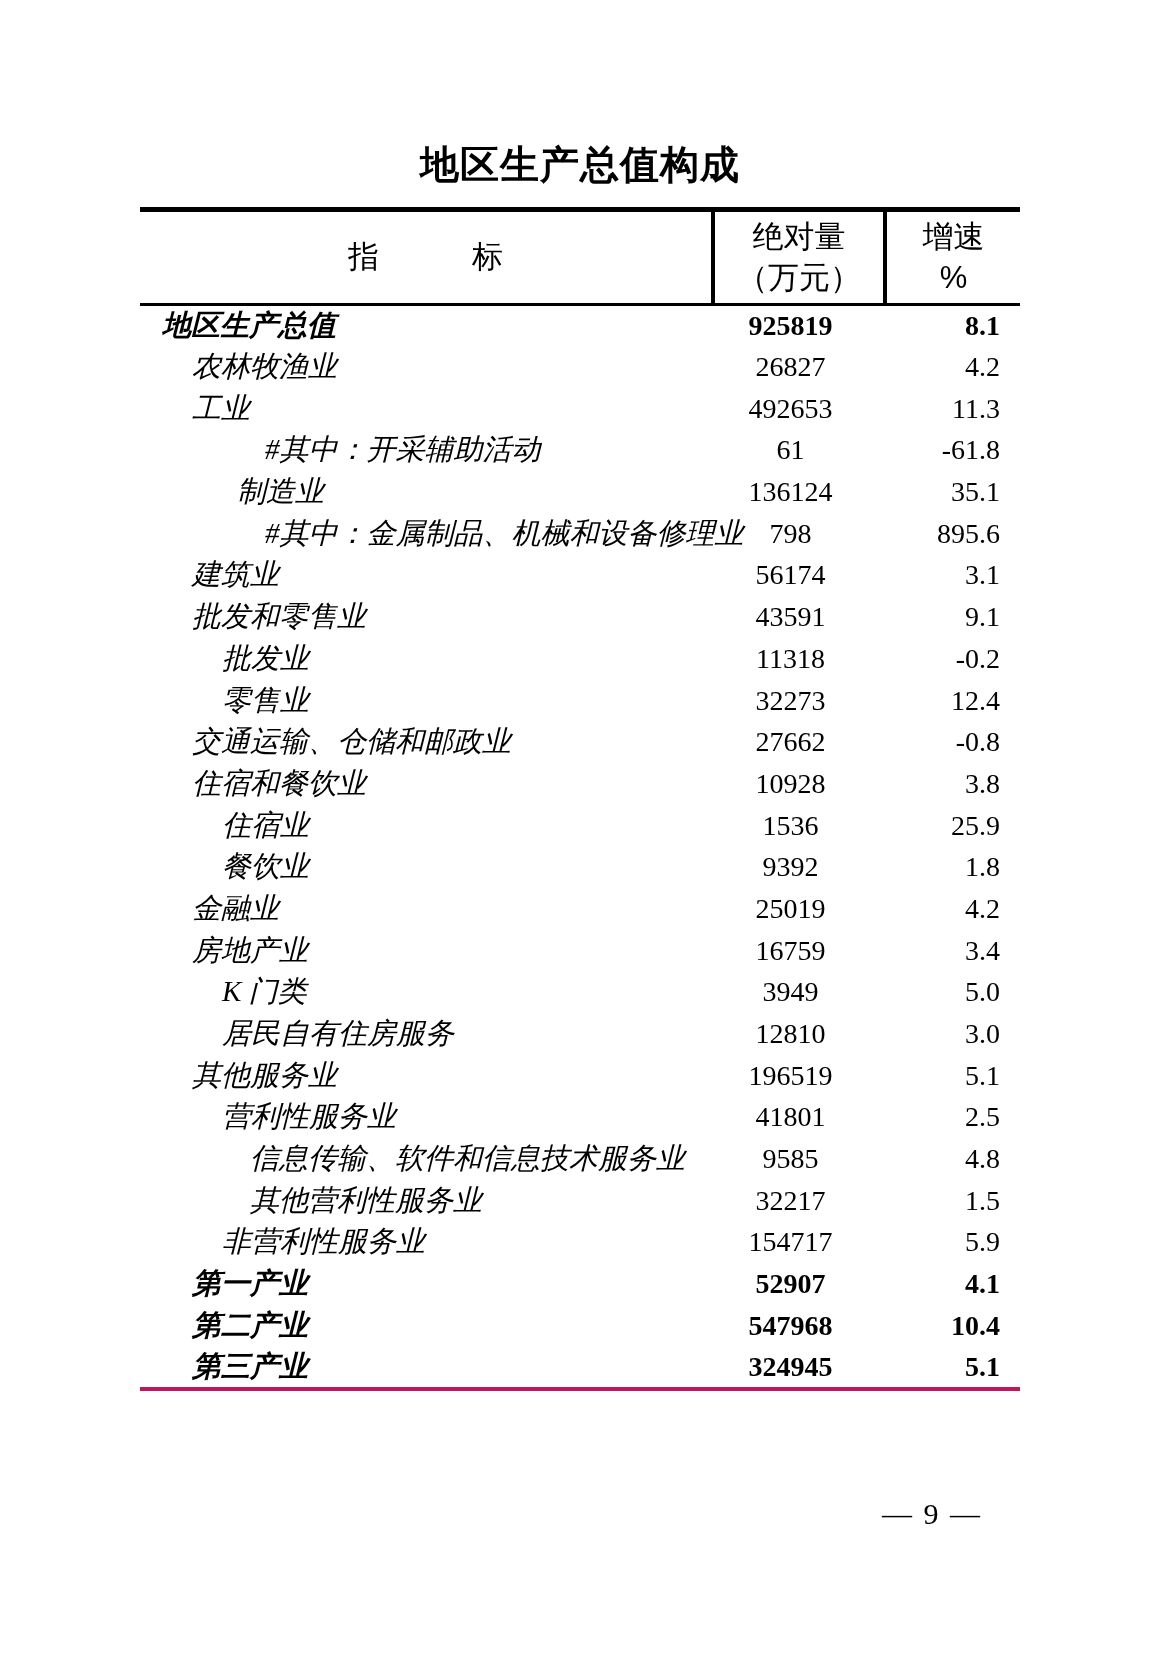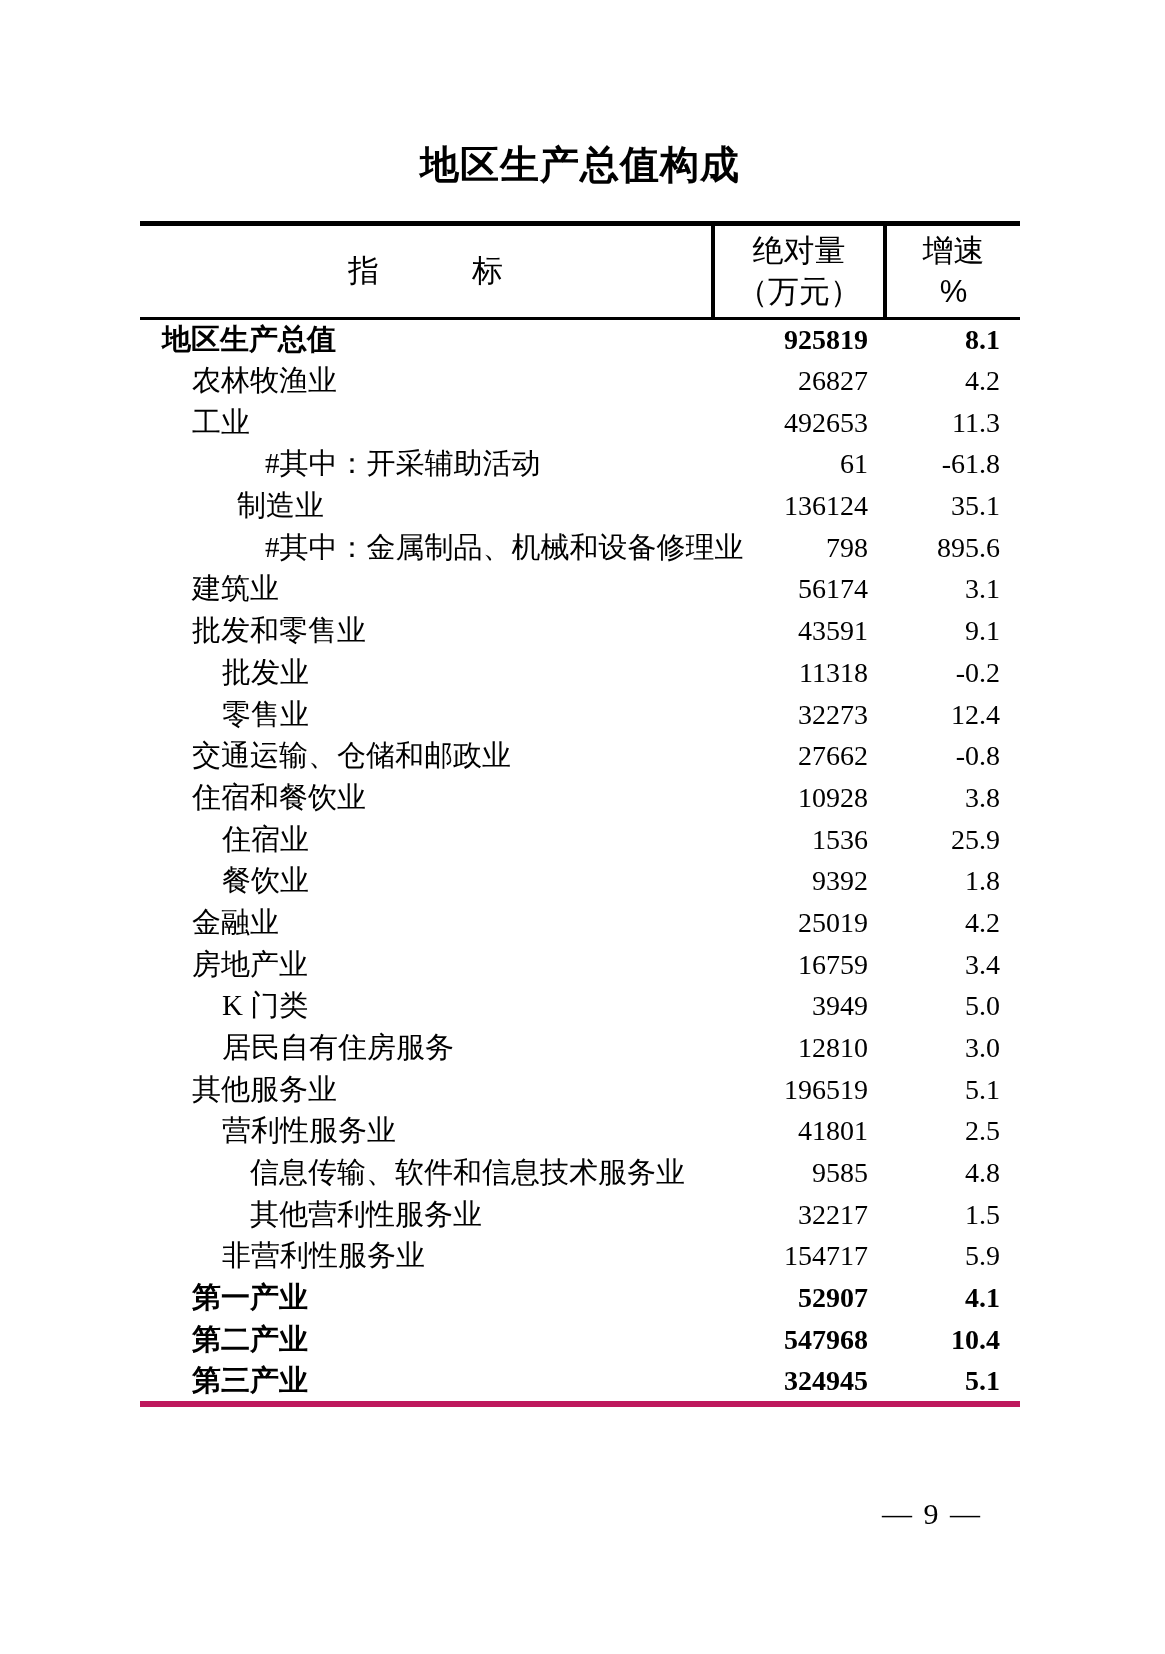--- a/index.html
+++ b/index.html
@@ -19,27 +19,27 @@
     width: 880px;
     margin: 0;
     text-align: center;
     font-size: 39px;
     font-weight: 700;
     letter-spacing: 1px;
     font-family: "Liberation Serif", "DejaVu Serif", serif;
   }
   table.gdp-table {
     position: absolute;
-    top: 221px;
+    top: 207px;
     left: 140px;
     width: 880px;
     border-collapse: collapse;
     table-layout: fixed;
     border-top: 5px solid #000;
-    border-bottom: 6px solid #be185d;
+    border-bottom: 4px solid #be185d;
   }
   col.c1 { width: 573px; }
   col.c2 { width: 172px; }
   col.c3 { width: 135px; }
   thead tr { height: 95px; }
   th {
     border-bottom: 3px solid #000;
     font-weight: 500;
     vertical-align: middle;
     text-align: center;
@@ -49,22 +49,22 @@
     font-family: "Liberation Sans", "DejaVu Sans", sans-serif;
   }
   th.th-absolute, th.th-growth { border-left: 4px solid #000; }
   tbody tr { height: 41.7px; }
   tbody td {
     padding: 0;
     vertical-align: middle;
     font-size: 29px;
     white-space: nowrap;
   }
-  td.cell-label { font-family: "Liberation Serif", "DejaVu Serif", serif; }
-  td.cell-abs   { text-align: right; padding-right: 17px; font-size: 28px; }
+  td.cell-label { font-family: "Liberation Serif", "DejaVu Serif", serif; font-style: italic; }
+  td.cell-abs   { text-align: center; padding-right: 17px; font-size: 28px; }
   td.cell-growth{ text-align: right; padding-right: 20px; font-size: 28px; }
   tr.bold td { font-weight: 700; }
   .indent-0 .cell-label, td.cell-label.indent-0 { padding-left: 22px; }
   td.indent-0 { padding-left: 22px; }
   td.indent-1 { padding-left: 52px; }
   td.indent-2 { padding-left: 82px; }
   td.indent-3 { padding-left: 97px; }
   td.indent-4 { padding-left: 110px; }
   td.indent-5 { padding-left: 125px; }
   .footer {

